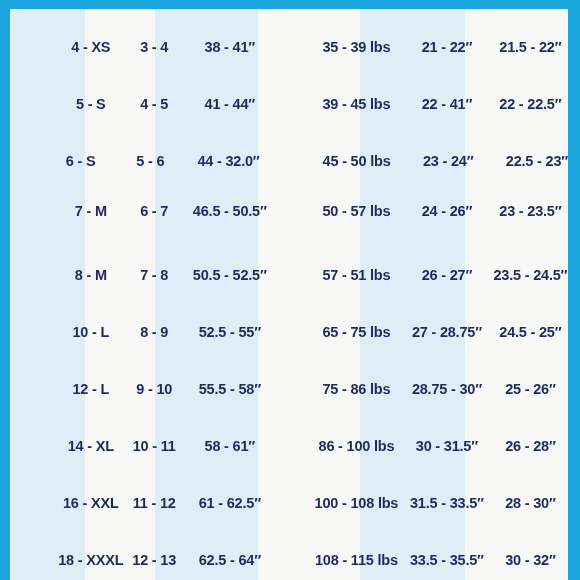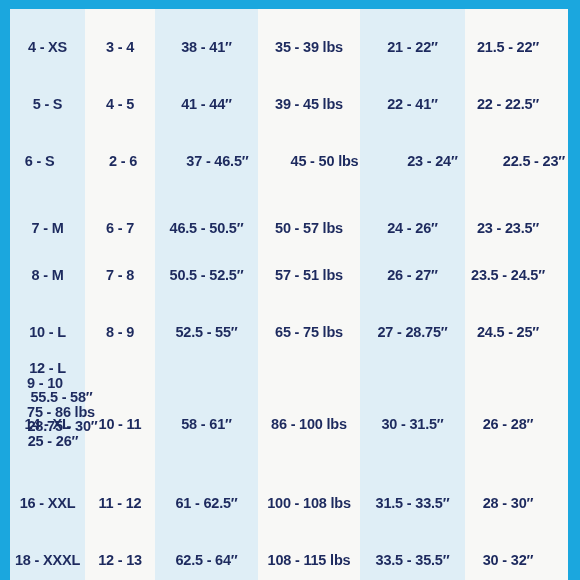--- a/index.html
+++ b/index.html
@@ -44,24 +44,24 @@
     align-items:center;
     justify-content:center;
     color:#1d2a5e;
     font-weight:bold;
     font-size:14.5px;
     letter-spacing:-0.2px;
     white-space:nowrap;
     text-align:center;
     line-height:1;
   }
-  .cell.c0 { width:75px; }
+  .cell.c0 { width:75px;margin-left:48px; }
   .cell.c1 { width:70px; }
   .cell.c2 { width:103px; }
-  .cell.c3 { width:102px; }
+  .cell.c3 { width:102px;margin-left:37px; }
   .cell.c4 { width:105px; }
   .cell.c5 { width:86px; }
 </style>
 </head>
 <body>
 
 <div id="chart-frame">
   <div id="table-viewport">
 
     <div class="col-bg tint" style="left:0px;   width:75px;"></div>
@@ -83,27 +83,27 @@
         <div class="row" style="top: 67px;">
           <div class="cell c0">5 - S</div>
           <div class="cell c1">4 - 5</div>
           <div class="cell c2">41 - 44″</div>
           <div class="cell c3">39 - 45 lbs</div>
           <div class="cell c4">22 - 41″</div>
           <div class="cell c5">22 - 22.5″</div>
         </div>
         <div class="row" style="top: 124px; gap: 26px;">
           <div class="cell c0">6 - S</div>
-          <div class="cell c1">2 - 6</div>
-          <div class="cell c2">37 - 46.5″</div>
+          <div class="cell c1">5 - 6</div>
+          <div class="cell c2">44 - 32.0″</div>
           <div class="cell c3">45 - 50 lbs</div>
           <div class="cell c4">23 - 24″</div>
           <div class="cell c5">22.5 - 23″</div>
         </div>
-        <div class="row" style="top: 191px;">
+        <div class="row" style="top: 174px;">
           <div class="cell c0">7 - M</div>
           <div class="cell c1">6 - 7</div>
           <div class="cell c2">46.5 - 50.5″</div>
           <div class="cell c3">50 - 57 lbs</div>
           <div class="cell c4">24 - 26″</div>
           <div class="cell c5">23 - 23.5″</div>
         </div>
         <div class="row" style="top: 238px;">
           <div class="cell c0">8 - M</div>
           <div class="cell c1">7 - 8</div>
@@ -113,29 +113,29 @@
           <div class="cell c5">23.5 - 24.5″</div>
         </div>
         <div class="row" style="top: 295px;">
           <div class="cell c0">10 - L</div>
           <div class="cell c1">8 - 9</div>
           <div class="cell c2">52.5 - 55″</div>
           <div class="cell c3">65 - 75 lbs</div>
           <div class="cell c4">27 - 28.75″</div>
           <div class="cell c5">24.5 - 25″</div>
         </div>
-        <div class="row" style="top: 352px; flex-direction: column;">
+        <div class="row" style="top: 352px;">
           <div class="cell c0">12 - L</div>
           <div class="cell c1">9 - 10</div>
           <div class="cell c2">55.5 - 58″</div>
           <div class="cell c3">75 - 86 lbs</div>
           <div class="cell c4">28.75 - 30″</div>
           <div class="cell c5">25 - 26″</div>
         </div>
-        <div class="row" style="top: 387px;">
+        <div class="row" style="top: 409px;">
           <div class="cell c0">14 - XL</div>
           <div class="cell c1">10 - 11</div>
           <div class="cell c2">58 - 61″</div>
           <div class="cell c3">86 - 100 lbs</div>
           <div class="cell c4">30 - 31.5″</div>
           <div class="cell c5">26 - 28″</div>
         </div>
         <div class="row" style="top: 466px;">
           <div class="cell c0">16 - XXL</div>
           <div class="cell c1">11 - 12</div>

